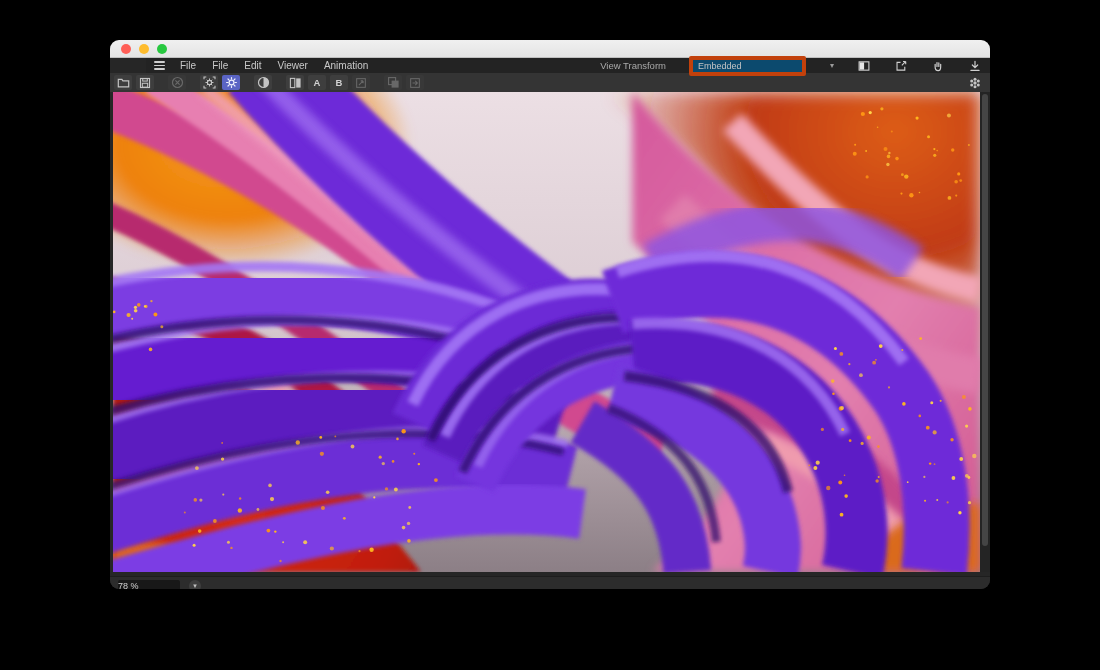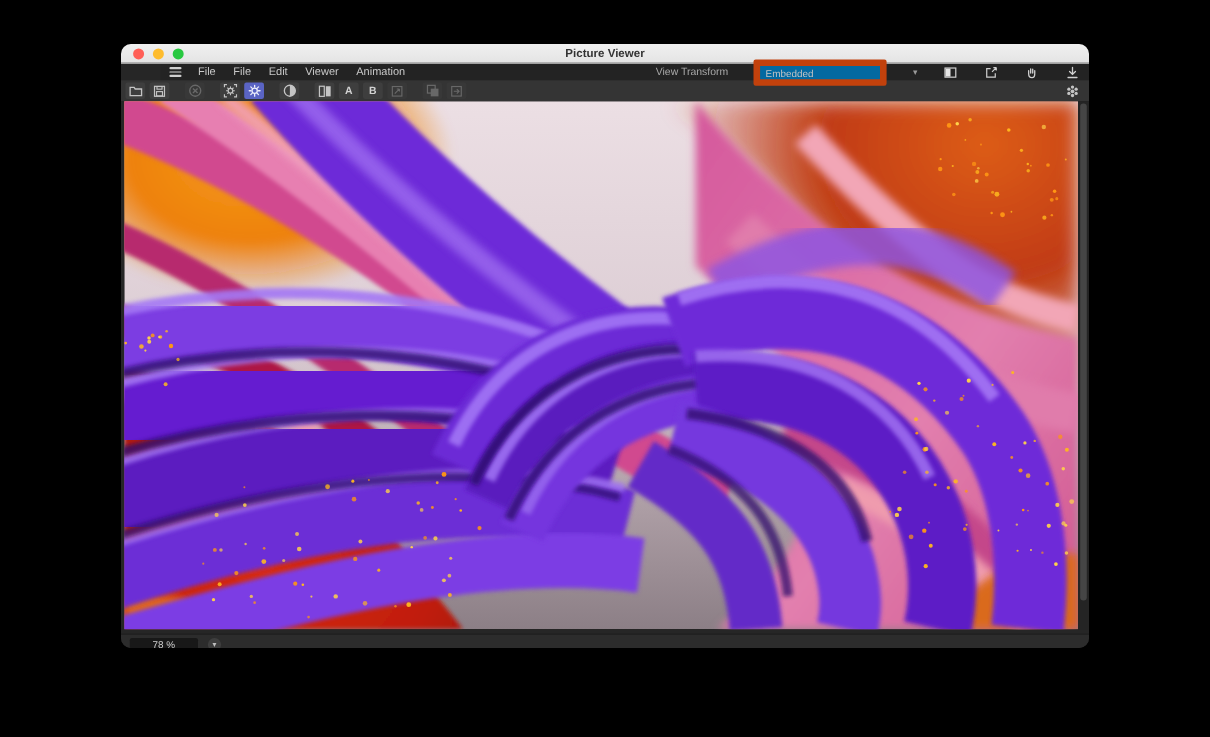--- a/index.html
+++ b/index.html
@@ -14,22 +14,22 @@
   .light{width:10px;height:10px;border-radius:50%;}
   .light.r{background:#ff5f57;}.light.y{background:#febc2e;}.light.g{background:#28c840;}
   .title{position:absolute;left:0;right:0;text-align:center;font-size:10.5px;font-weight:bold;color:#333;}
   
   .menubar{height:15px;background:#232323;display:flex;align-items:center;font-size:10px;color:#c9c9c9;margin-left:36px;}
   .hamburger{width:11px;margin:0 7px 0 8px;display:flex;flex-direction:column;gap:2px;cursor:default;}
   .hamburger span{display:block;height:1.5px;background:#cfcfcf;border-radius:1px;}
   .menu-item{padding:0 8px;line-height:15px;cursor:default;}
   .menubar-right{margin-left:auto;display:flex;align-items:center;gap:23px;padding-right:8px;}
   .vt-label{color:#a9a9a9;font-size:9.5px;}
-  .vt-select{width:104px;height:12px;background:#0369a1;border:6px solid #c2410c;border-radius:2px;
-             color:#c4c4c4;font-size:9px;display:flex;align-items:flex-end;padding-left:5px;position:relative;}
+  .vt-select{width:104px;height:12px;background:#0c4a6e;border:4px solid #c2410c;border-radius:2px;
+             color:#c4c4c4;font-size:9px;display:flex;align-items:center;padding-left:5px;position:relative;}
   .vt-arrow{color:#9a9a9a;font-size:8px;margin-left:1px;}
   .mb-icon{width:14px;height:13px;display:flex;align-items:center;justify-content:center;}
   .mb-icon svg{display:block;}
   
   .toolbar{height:19px;background:#343434;display:flex;align-items:center;padding-left:4px;gap:4px;}
   .tb-btn{width:18px;height:15px;border-radius:2px;background:#3e3e3e;display:flex;align-items:center;
           justify-content:center;flex:0 0 auto;}
   .tb-btn.active{background:#5a64c4;}
   .tb-btn.disabled{background:#383838;}
   .tb-btn.disabled svg,.tb-btn.disabled span{opacity:.32;}
@@ -41,37 +41,36 @@
   .viewer-row{height:480px;display:flex;background:#262626;}
   .canvas{margin-left:3px;width:867px;height:480px;position:relative;background:#111;}
   .canvas svg{display:block;width:867px;height:480px;}
   .vscroll{width:10px;height:480px;position:relative;background:#242424;}
   .vthumb{position:absolute;left:2px;top:2px;width:6px;height:452px;border-radius:3px;background:#454545;}
   .below-strip{height:4px;background:#262626;}
   
   .statusbar{height:17px;background:#2c2c2c;border-top:1px solid #1d1d1d;display:flex;align-items:center;
              font-size:9px;color:#b5b5b5;}
   .zoom-box{margin-left:8px;width:62px;height:12px;background:#181818;border-radius:2px;color:#cfcfcf;
-            display:flex;align-items:center;justify-content:center;font-size:9px;}
+            display:flex;align-items:center;justify-content:flex-start;font-size:9px;}
   .zoom-drop{margin-left:9px;width:12px;height:12px;border-radius:50%;background:#3e3e3e;color:#c0c0c0;
              font-size:7px;display:flex;align-items:center;justify-content:center;}
   .status-text{margin-left:12px;white-space:nowrap;letter-spacing:.1px;color:#b0b0b0;}
 </style>
 </head>
 <body>
 
 <div class="window">
 
   <div class="titlebar">
     <div class="lights">
       <span class="light r"></span>
       <span class="light y"></span>
       <span class="light g"></span>
     </div>
-    <div class="title">Picture Viewer</div>
   </div>
 
   <div class="menubar">
     <span class="hamburger">
         <span></span>
         <span></span>
         <span></span>
       </span>
     <span class="menu-item">File</span>
     <span class="menu-item">File</span>

